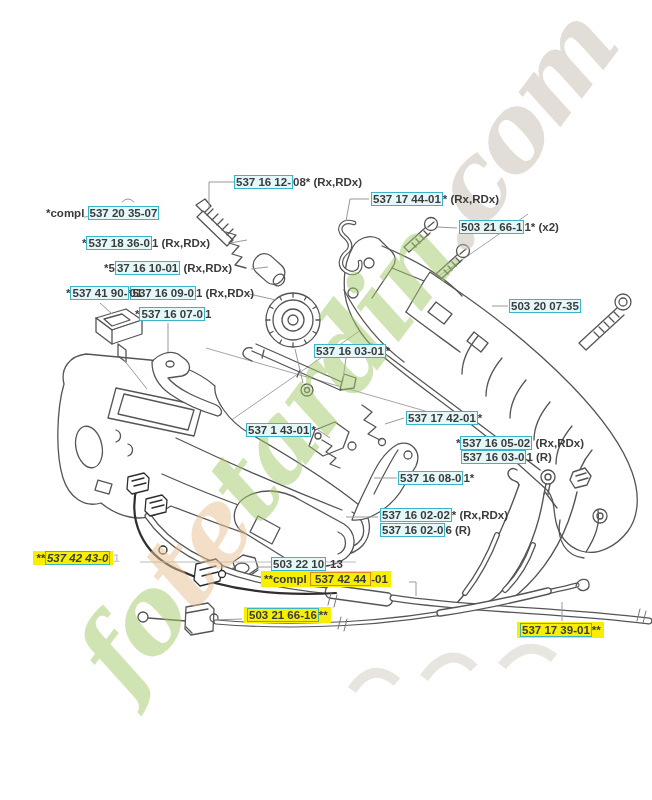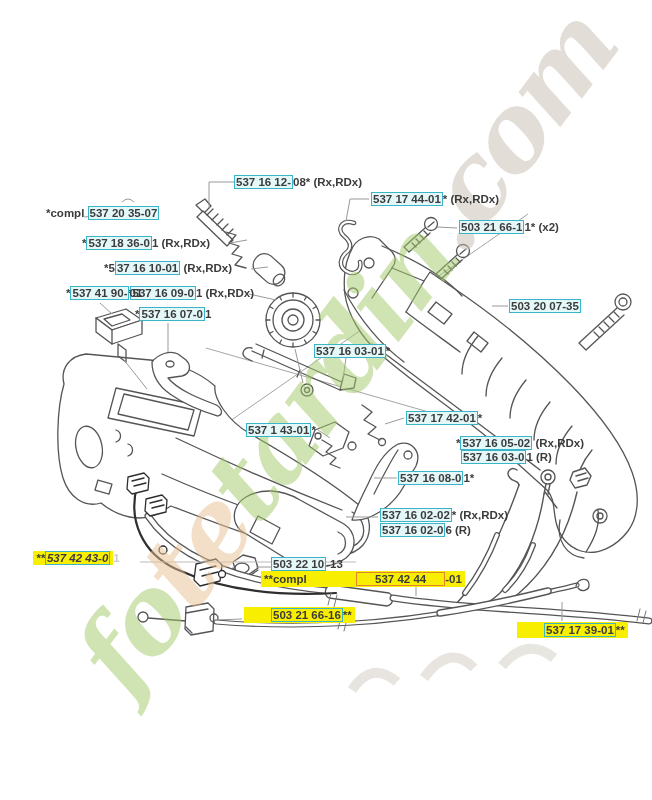--- a/index.html
+++ b/index.html
@@ -6,24 +6,24 @@
   #stage{position:relative;width:652px;height:800px;background:#fff;overflow:hidden;
          font-family:"Liberation Sans",sans-serif;}
   #art{position:absolute;left:0;top:0;z-index:1;}
   #wm{position:absolute;left:50px;top:640px;z-index:2;transform:rotate(-53deg);
       transform-origin:0 0;font:bold italic 105px "DejaVu Serif",serif;
       letter-spacing:-4px;white-space:nowrap;opacity:.5;pointer-events:none;}
   .lbl{position:absolute;z-index:3;font:bold 11.5px "Liberation Sans",sans-serif;
        color:#3b3b3b;white-space:nowrap;line-height:14px;}
   .box{background:#e4f7f9;border:1px solid #3cb4c7;padding:0 1px;}
   .yellow{background:#f8ef00;padding:1px 3px;}
-  .yellow .box{background:transparent;margin-left:24px;}
+  .yellow .box{background:transparent;}
   .ywrap{background:#f8ef00;padding:1px 3px;font-style:italic;}
   .ywrap .box{background:transparent;}
-  .obox{border:1.4px solid #e2862e;padding:0 18px;margin-left:46px;}
+  .obox{border:1.4px solid #e2862e;padding:0 4px;}
   .tail{color:#c9c9c9;}
 </style>
 </head>
 <body>
 
 <div id="stage">
 
 <svg id="art" width="652" height="800" viewBox="0 0 652 800">
   <g stroke="#9b9b9b" stroke-width="0.9" fill="none">
     <path d="M148,478 L528,214"></path>

